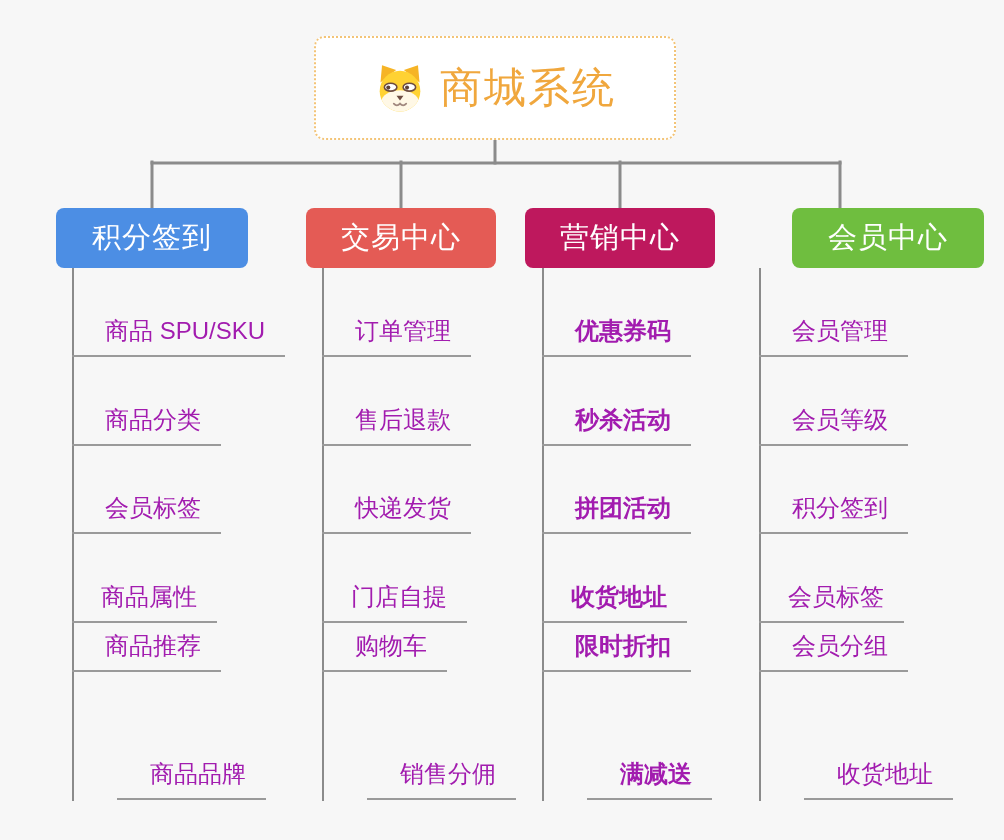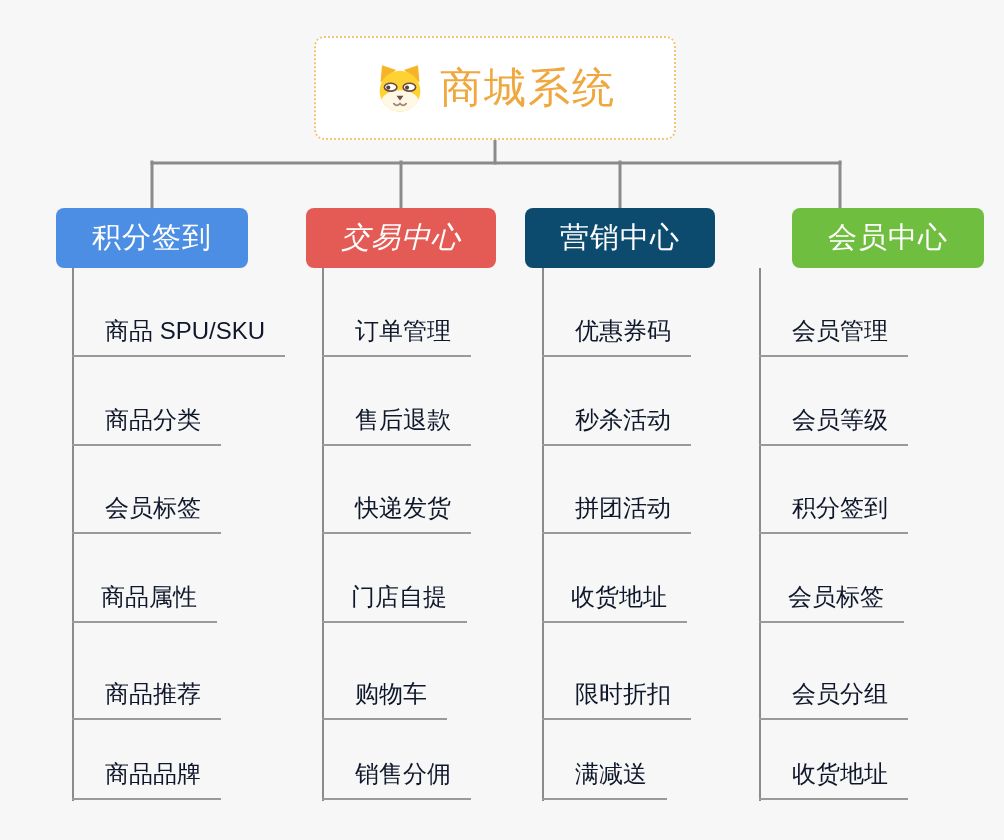--- a/index.html
+++ b/index.html
@@ -29,39 +29,39 @@
   .root-icon{width:52px;height:50px;flex:0 0 auto;}
 
   
   .branch-box{
     position:absolute;top:208px;height:60px;border-radius:8px;
     display:flex;align-items:center;justify-content:center;
     color:#ffffff;font-size:29px;letter-spacing:1px;white-space:nowrap;
     cursor:pointer;box-sizing:border-box;
   }
   .b0{left:56px;width:192px;background:#4c8ee4;}
-  .b1{left:306px;width:190px;background:#e45b55;font-style:italic;}
+  .b1{left:306px;width:190px;background:#e45b55;}
   .b2{left:525px;width:190px;background:#efad41;}
   .b3{left:744px;width:192px;background:#6fbe3f;}
 
   
   .trunk{position:absolute;top:268px;height:533px;width:2px;background:#8b8b8b;}
   .t0{left:72px;} .t1{left:322px;} .t2{left:542px;} .t3{left:759px;}
 
   
   .leaf{
     position:absolute;
     padding:0 20px 10px 33px;
     border-bottom:2px solid #9a9a9a;
-    font-size:24px;line-height:28px;color:#0f172a;
+    font-size:24px;line-height:28px;color:#a21caf;
     white-space:nowrap;cursor:pointer;
   }
-  .c0{left:72px;} .c1{left:322px;} .c2{left:542px;} .c3{left:759px;}
+  .c0{left:72px;} .c1{left:322px;} .c2{left:542px;font-weight:bold;} .c3{left:759px;}
   .r0{top:317px;} .r1{top:406px;} .r2{top:494px;}
-  .r3{top:583px;padding-left:29px;} .r4{top:680px;} .r5{top:760px;}
+  .r3{top:583px;padding-left:29px;} .r4{top:632px;} .r5{top:760px;margin-left:45px;}
 </style>
 </head>
 <body>
 
 <div class="canvas">
 
   <svg class="connectors" width="1004" height="840" viewBox="0 0 1004 840" xmlns="http://www.w3.org/2000/svg">
     <g stroke="#8b8b8b" stroke-width="3" fill="none" stroke-linecap="square" stroke-linejoin="round">
       <path d="M495 139 L495 163"></path>
       <path d="M152 163 L840 163"></path>
@@ -88,21 +88,21 @@
       <circle cx="17" cy="31.5" r="2.6" fill="#5d4037"></circle>
       <circle cx="41" cy="31.5" r="2.6" fill="#5d4037"></circle>
       <path d="M27.5 42 h9 l-4.5 6 z" fill="#6d4c41"></path>
       <path d="M24 52 q4 4.5 8 0 q4 4.5 8 0" stroke="#a1887f" stroke-width="2.2" fill="none" stroke-linecap="round"></path>
     </svg>
     <span class="root-title">商城系统</span>
   </div>
 
   <div class="branch-box b0" style="background: rgb(76, 142, 228);">积分签到</div>
   <div class="branch-box b1" style="background: rgb(228, 91, 85);">交易中心</div>
-  <div class="branch-box b2" style="background: #0c4a6e;">营销中心</div>
+  <div class="branch-box b2" style="background: #be185d;">营销中心</div>
   <div class="branch-box b3" style="background: rgb(111, 190, 63); margin-left: 48px;">会员中心</div>
 
   <div class="trunk t0"></div>
   <div class="trunk t1"></div>
   <div class="trunk t2"></div>
   <div class="trunk t3"></div>
 
   <div class="leaf c0 r0">商品 SPU/SKU</div>
   <div class="leaf c0 r1">商品分类</div>
   <div class="leaf c0 r2">会员标签</div>

